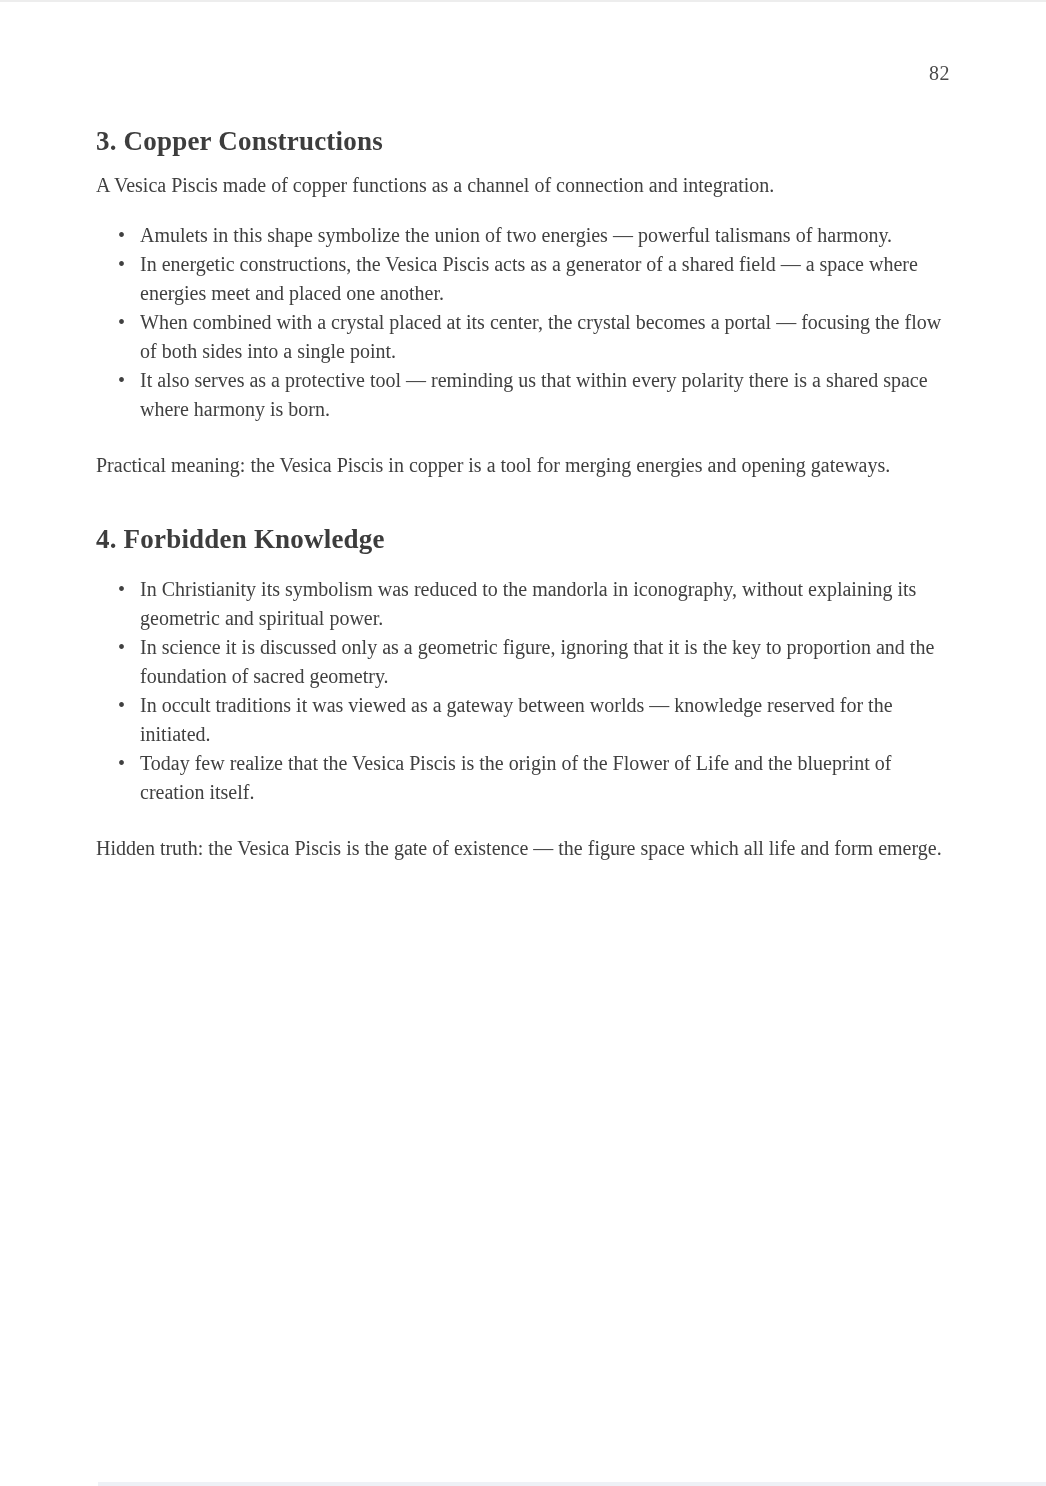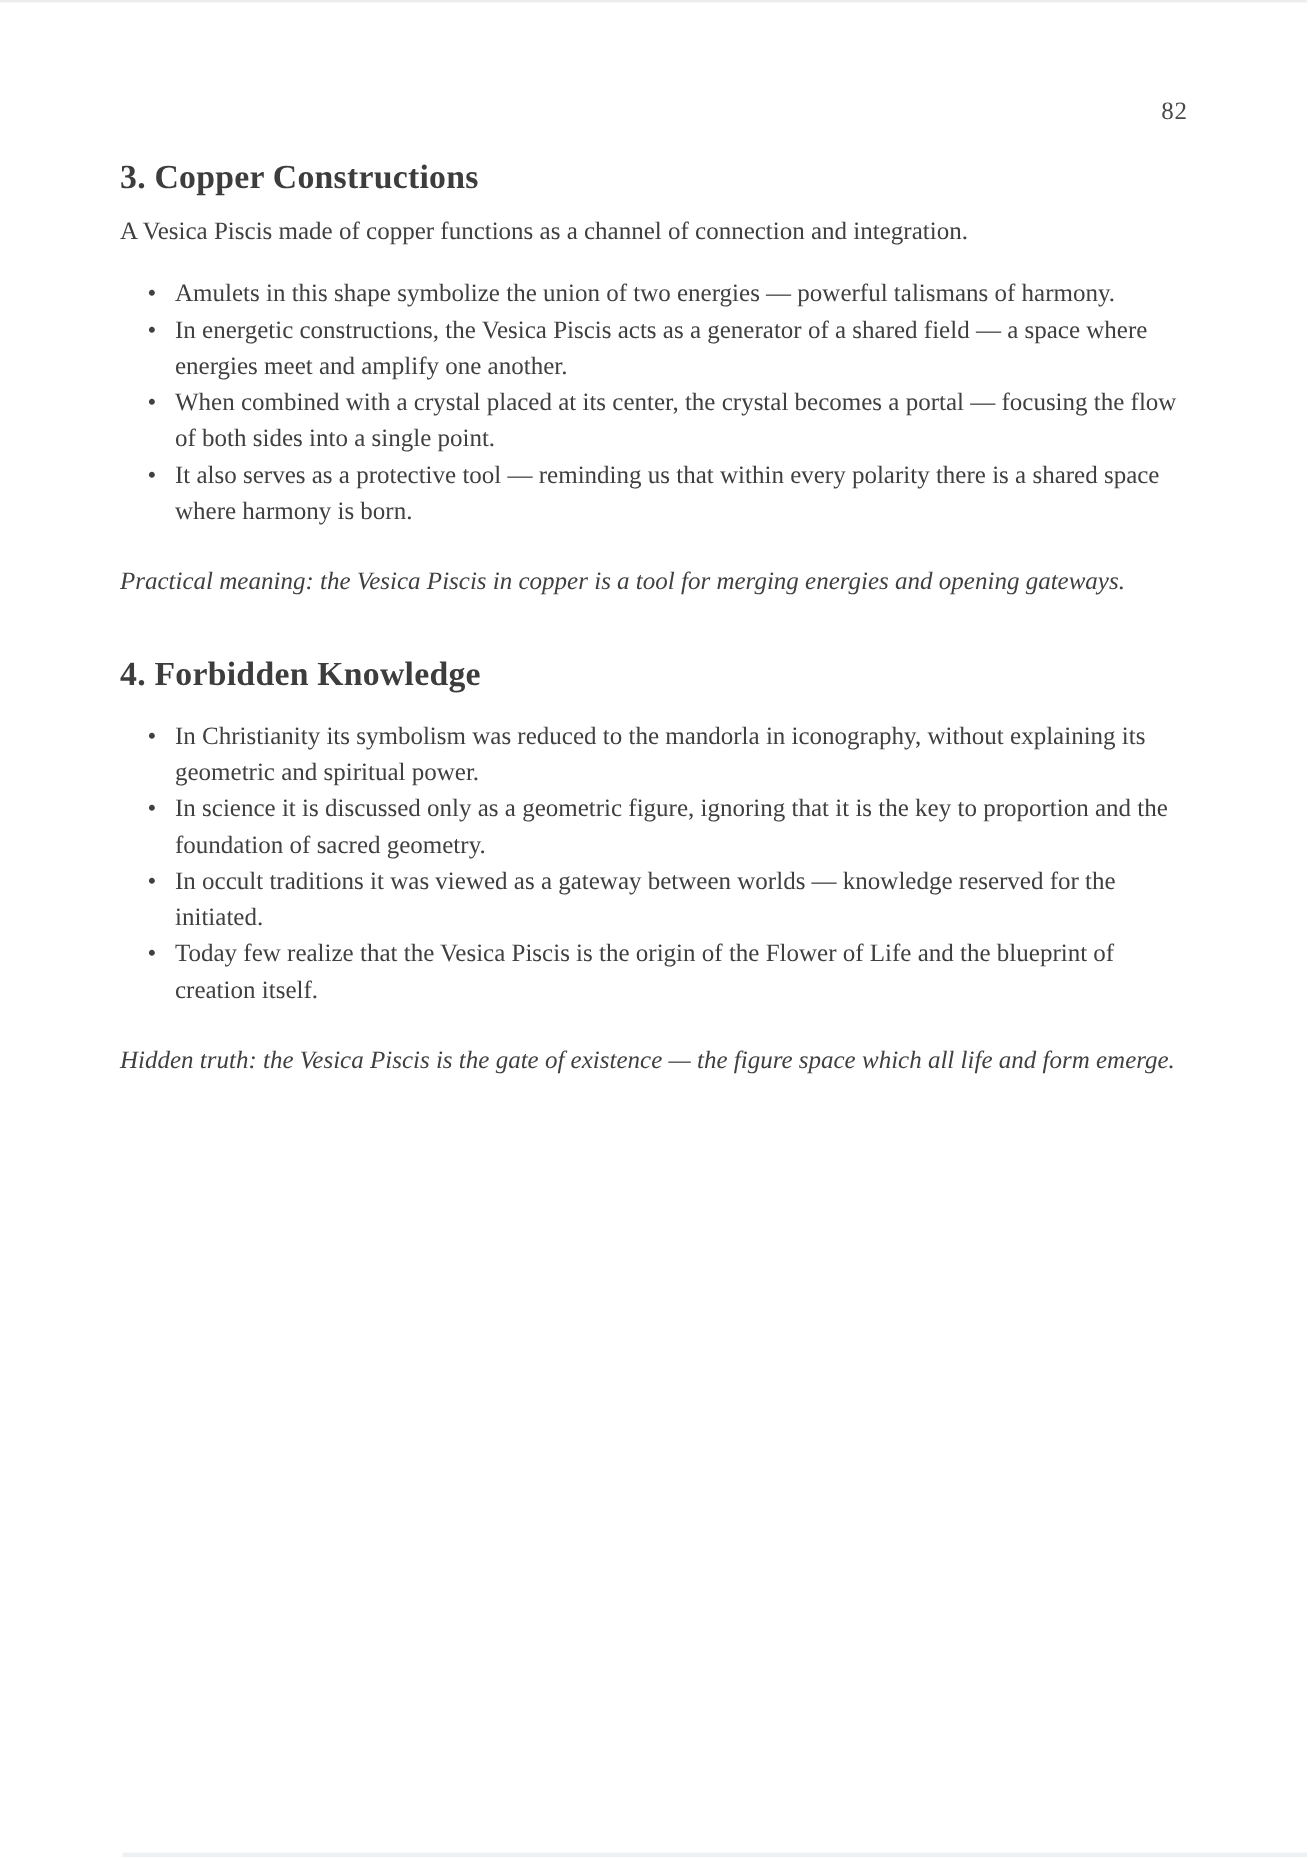--- a/index.html
+++ b/index.html
@@ -13,21 +13,21 @@
     height: 1486px;
     background: #ffffff;
     border-top: 2px solid #ededed;
     box-sizing: border-box;
     overflow: hidden;
     font-family: "Liberation Serif", "DejaVu Serif", serif;
     color: #404040;
   }
   .page-number {
     position: absolute;
-    top: 76px;
+    top: 60px;
     right: 96px;
     font-size: 20px;
     color: #4a4a4a;
     letter-spacing: 0.5px;
   }
   .content {
     padding: 0 96px;
   }
   h2.section-heading {
     margin: 0;
@@ -39,21 +39,21 @@
   }
   .section-first h2.section-heading { padding-top: 124px; }
   .section-second h2.section-heading { margin-top: 44px; }
   p.para {
     margin: 0;
     font-size: 20px;
     line-height: 29px;
     color: #404040;
   }
   p.intro { margin-top: 15px; }
-  p.outro { margin-top: 27px; font-style: italic; }
+  p.outro { margin-top: 27px; }
   ul.bullet-list {
     margin: 21px 0 0 0;
     padding: 0;
     list-style: none;
   }
   li.bullet-item {
     display: flex;
     font-size: 20px;
     line-height: 29px;
     color: #404040;
@@ -88,21 +88,21 @@
 
       <p class="para intro">A Vesica Piscis made of copper functions as a channel of connection and integration.</p>
 
       <ul class="bullet-list">
         <li class="bullet-item">
           <span class="bullet-marker">•</span>
           <span class="bullet-text">Amulets in this shape symbolize the union of two energies — powerful talismans of harmony.</span>
         </li>
         <li class="bullet-item">
           <span class="bullet-marker">•</span>
-          <span class="bullet-text">In energetic constructions, the Vesica Piscis acts as a generator of a shared field — a space where energies meet and amplify one another.</span>
+          <span class="bullet-text">In energetic constructions, the Vesica Piscis acts as a generator of a shared field — a space where energies meet and placed one another.</span>
         </li>
         <li class="bullet-item">
           <span class="bullet-marker">•</span>
           <span class="bullet-text">When combined with a crystal placed at its center, the crystal becomes a portal — focusing the flow of both sides into a single point.</span>
         </li>
         <li class="bullet-item">
           <span class="bullet-marker">•</span>
           <span class="bullet-text">It also serves as a protective tool — reminding us that within every polarity there is a shared space where harmony is born.</span>
         </li>
       </ul>

